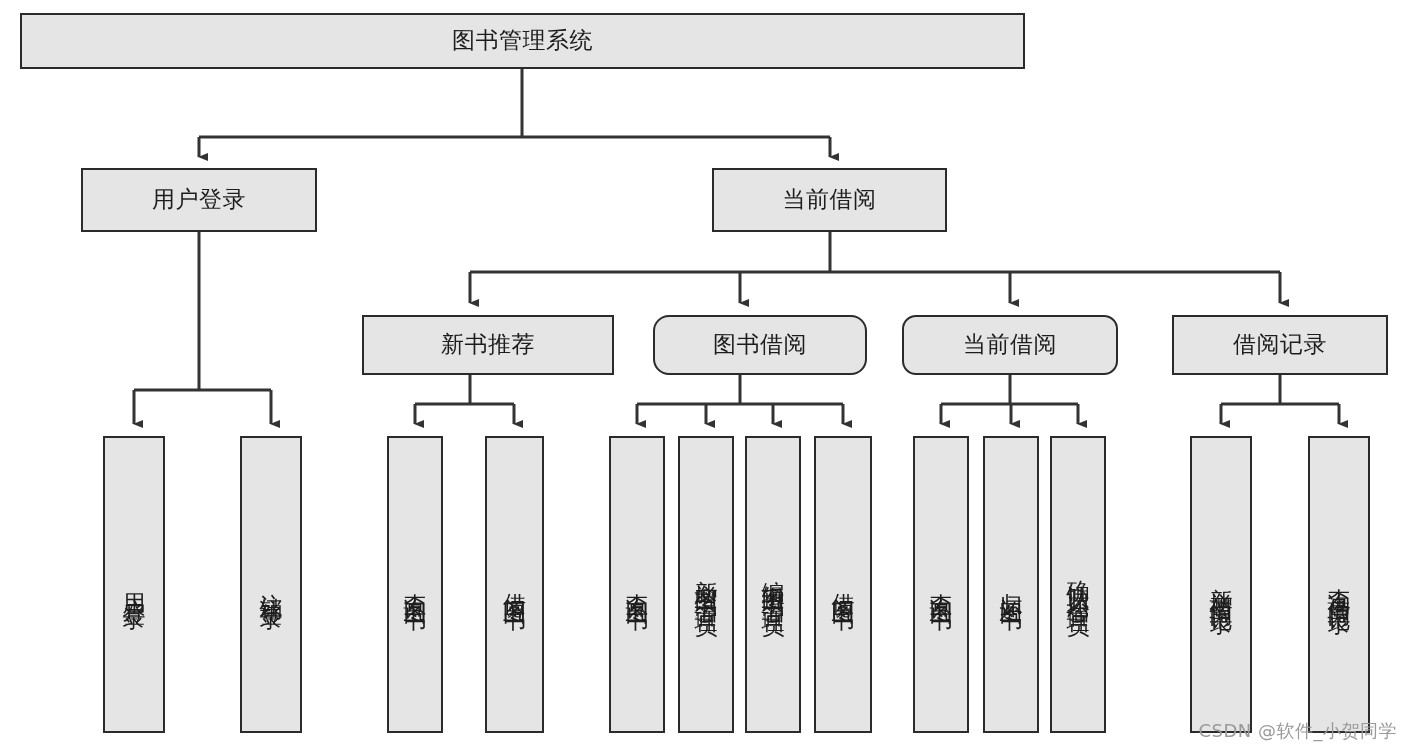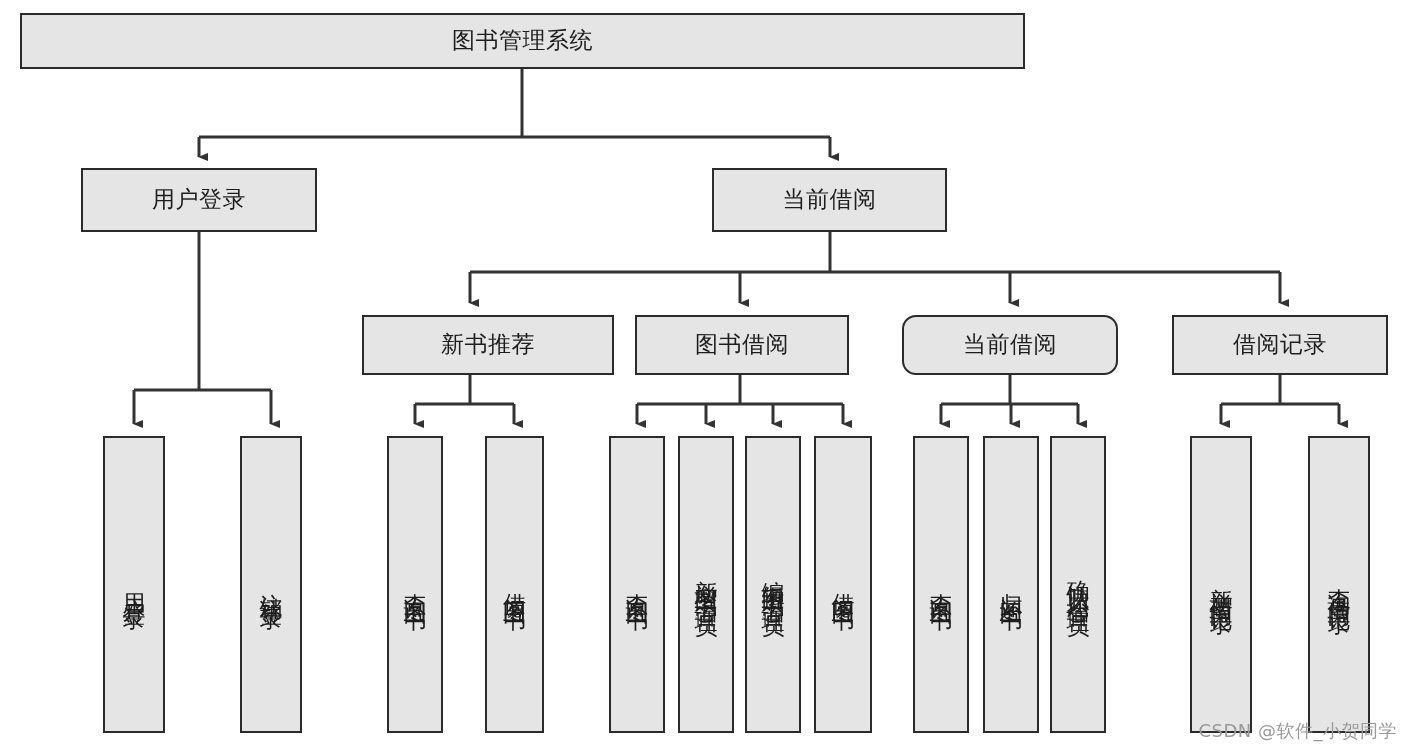--- a/index.html
+++ b/index.html
@@ -150,21 +150,21 @@
   <div class="node-box" id="node-l2-0" style="left: 81px; top: 168px; width: 236px; height: 64px;">
     <span class="node-label-h">用户登录</span>
   </div>
   <div class="node-box" id="node-l2-1" style="left: 712px; top: 168px; width: 235px; height: 64px;">
     <span class="node-label-h">当前借阅</span>
   </div>
 
   <div class="node-box" id="node-l3-0" style="left: 362px; top: 315px; width: 252px; height: 60px;">
     <span class="node-label-h">新书推荐</span>
   </div>
-  <div class="node-box" id="node-l3-1" style="left: 635px; top: 315px; width: 214px; height: 60px;">
+  <div class="node-box" id="node-l3-1" style="left: 653px; top: 315px; width: 214px; height: 60px; border-radius: 16px;">
     <span class="node-label-h">图书借阅</span>
   </div>
   <div class="node-box" id="node-l3-2" style="left: 902px; top: 315px; width: 216px; height: 60px; border-radius: 14px;">
     <span class="node-label-h">当前借阅</span>
   </div>
   <div class="node-box" id="node-l3-3" style="left: 1172px; top: 315px; width: 216px; height: 60px;">
     <span class="node-label-h">借阅记录</span>
   </div>
 
   <div class="node-box leaf-box" id="node-leaf-0" style="left: 103px; top: 436px; width: 62px; height: 297px;">

